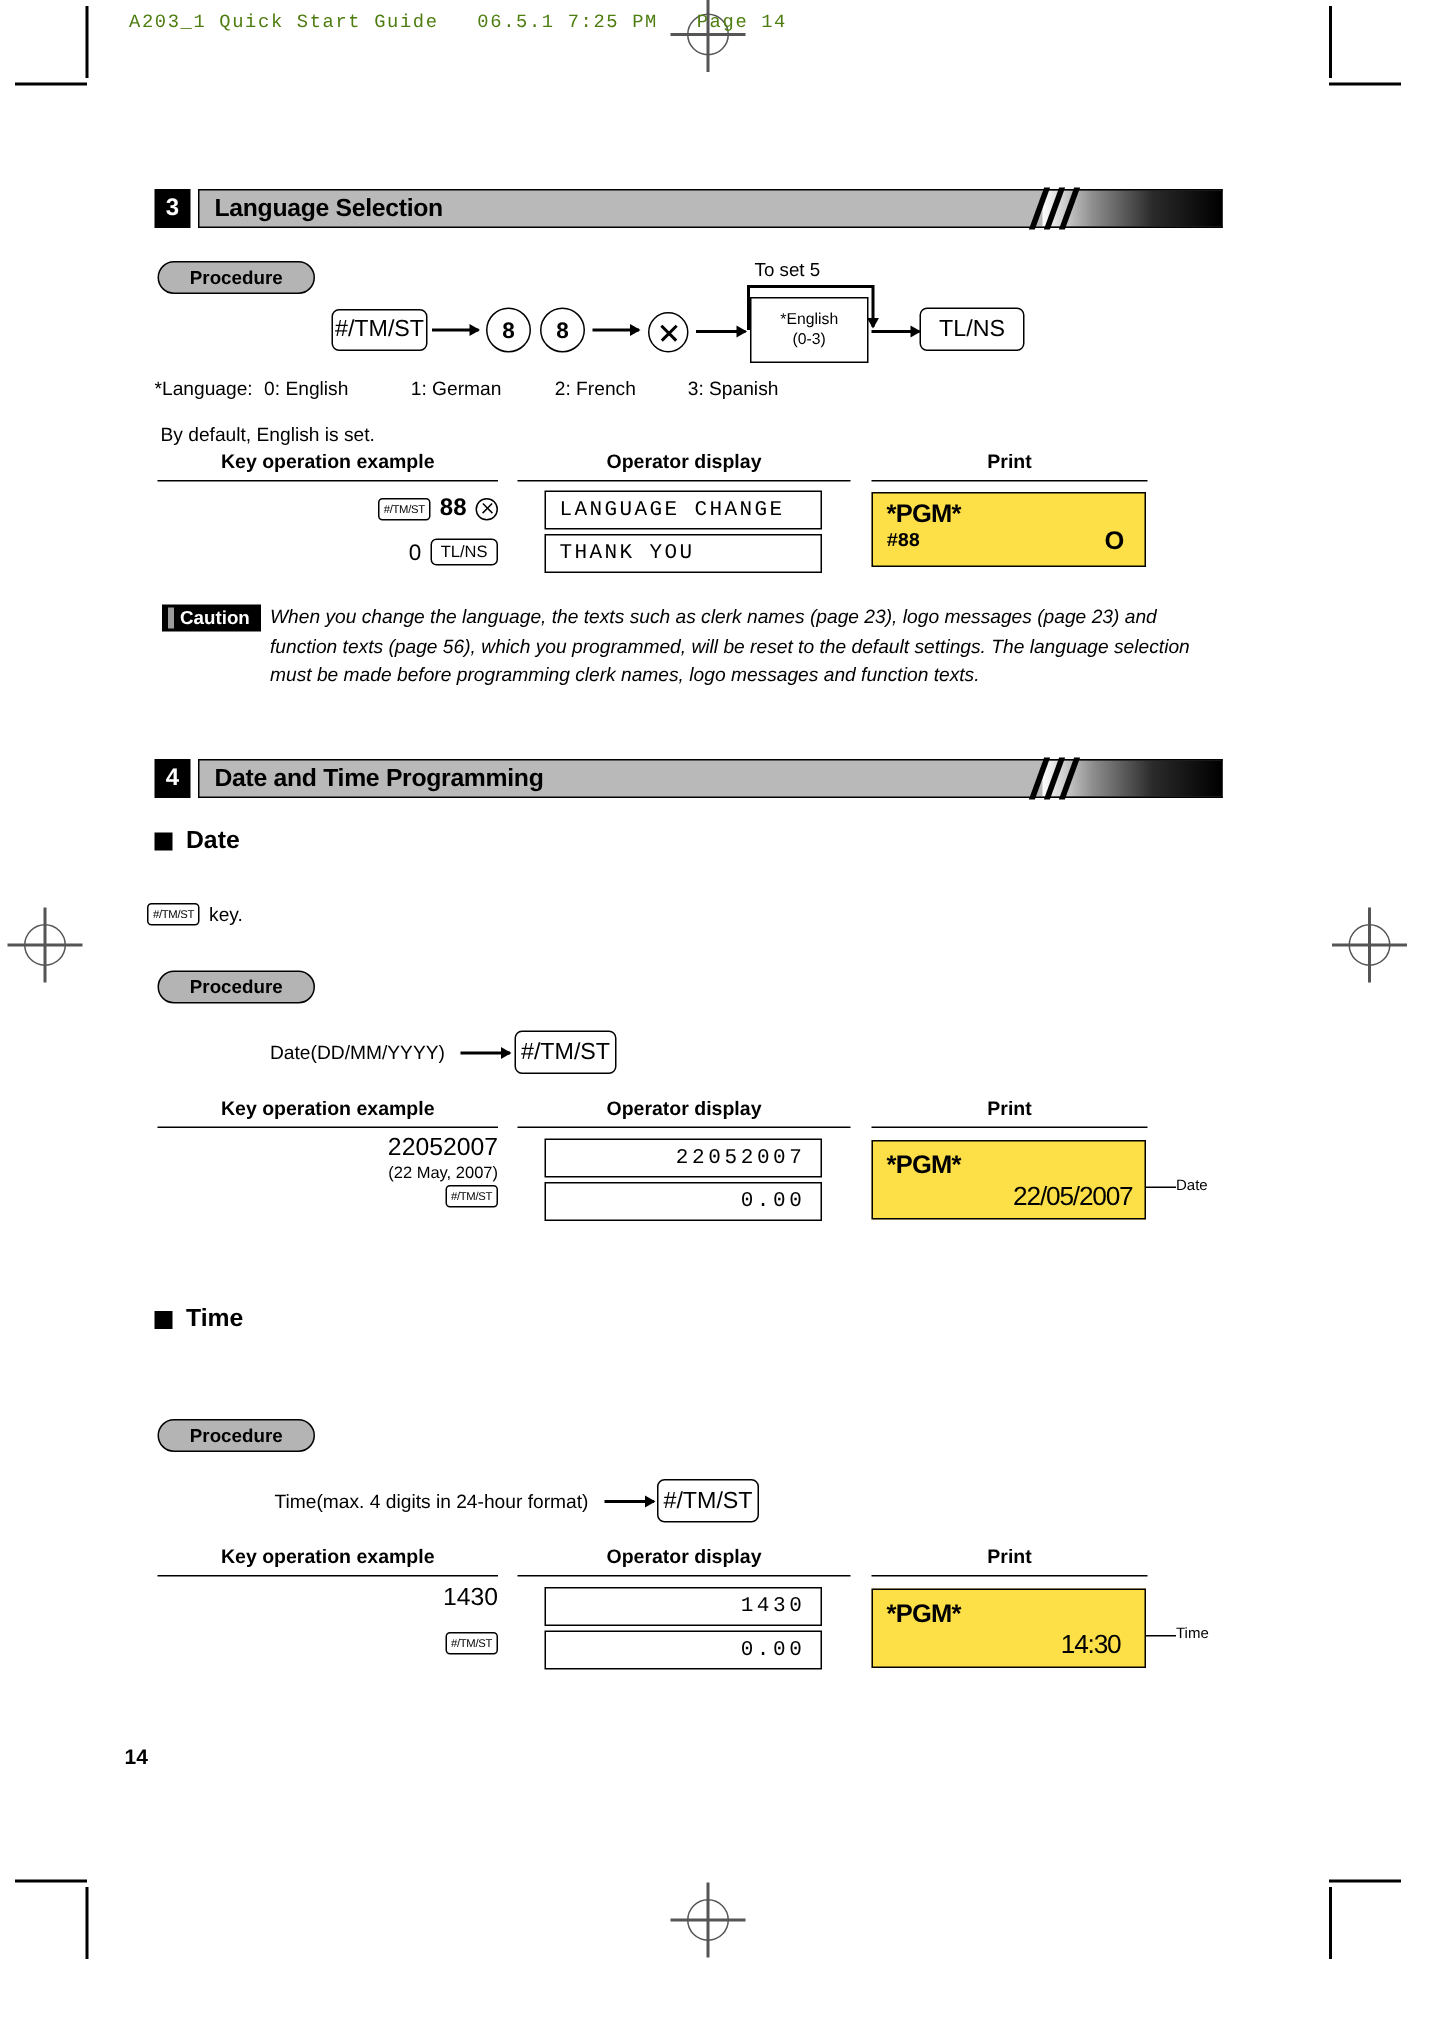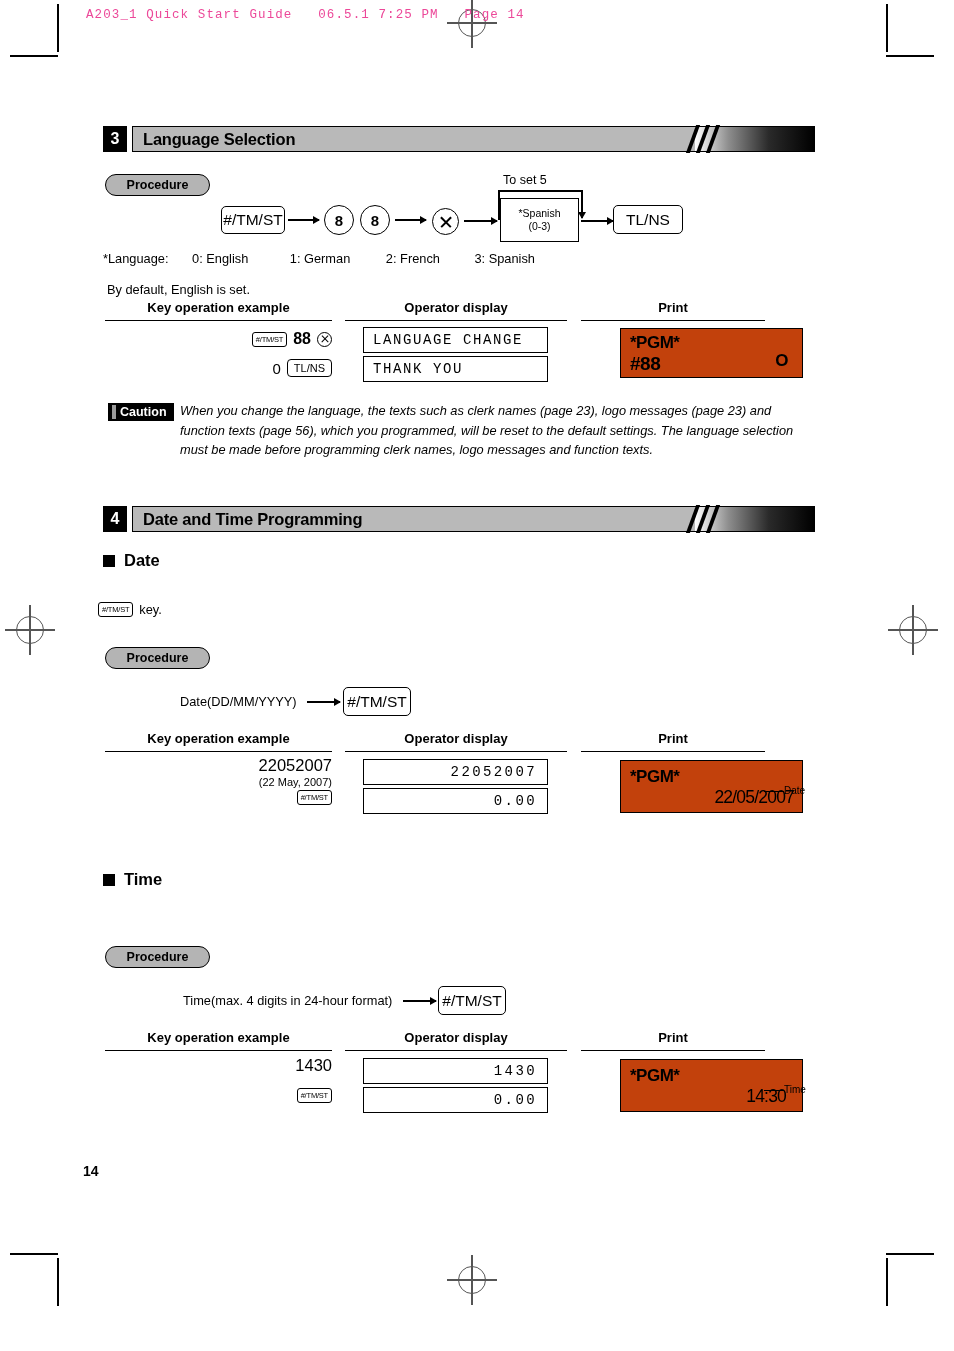--- a/index.html
+++ b/index.html
@@ -21,21 +21,21 @@
     position: absolute; border: 1.5px solid #555; border-radius: 50%;
     width: 28px; height: 28px; left: 11px; top: 11px;
   }
   .reg-mark .v { position: absolute; background: #555; width: 1.5px; height: 50px; left: 24.2px; top: 0; }
   .reg-mark .h { position: absolute; background: #555; height: 1.5px; width: 50px; top: 24.2px; left: 0; }
 
   
   .slug {
     position: absolute; left: 86px; top: 8px;
     font-family: "Liberation Mono", monospace;
-    font-size: 12.5px; letter-spacing: 1.1px; color: #ec4899;
+    font-size: 12.5px; letter-spacing: 1.1px; color: #4d7c0f;
     white-space: pre;
   }
 
   
   .page { position: absolute; left: 0; top: 0; width: 954px; height: 1351px; }
 
   
   .section-head { position: absolute; height: 26px; display: flex; align-items: stretch; }
   .section-num {
     width: 24px; background: #000; color: #fff;
@@ -138,27 +138,27 @@
   
   .disp-box {
     position: absolute; border: 1.5px solid #000; background: #fff;
     font-family: "Liberation Mono", monospace; font-size: 14px;
     display: flex; align-items: center;
   }
   .disp-box.left-al { justify-content: flex-start; padding-left: 9px; letter-spacing: 1.6px; }
   .disp-box.right-al { justify-content: flex-end; padding-right: 10px; letter-spacing: 2.4px; }
 
   
-  .print-box { position: absolute; border: 1.8px solid #000; background: #c2410c; margin-left: 39px; }
+  .print-box { position: absolute; border: 1.8px solid #000; background: #fde047; }
   .pgm {
     position: absolute; font-family: "Liberation Sans", sans-serif;
     font-weight: bold; letter-spacing: -0.5px;
   }
   .pgm-lbl { font-size: 17px; }
-  .pgm-sub { font-size: 19px; }
+  .pgm-sub { font-size: 13px; font-family: Liberation Mono, monospace; }
   .pgm-val { font-size: 17px; font-weight: bold; }
   .pgm-date { font-size: 17.5px; font-weight: normal; letter-spacing: -0.8px; }
 
   
   .caution-tag {
     position: absolute; background: #000; color: #fff;
     font-size: 12.5px; font-weight: bold;
     padding: 2px 7px 2px 4px; display: flex; align-items: center; gap: 4px;
   }
   .caution-tag .bar { width: 4px; height: 14px; background: #9a9a9a; display: inline-block; }
@@ -230,33 +230,33 @@
 
   <div class="key-rect key-big" style="position:absolute; left:221px; top:206px; width:64px; height:28px;">#/TM/ST</div>
   <div class="arrow" style="left:288px; top:219px; width:31px;"></div>
   <div class="key-circle" style="position:absolute; left:324px; top:205px;">8</div>
   <div class="key-circle" style="position:absolute; left:360px; top:205px;">8</div>
   <div class="arrow" style="left:395px; top:219px; width:31px;"></div>
   <div class="xkey" style="position:absolute; left:432px; top:208px; width:27px; height:27px;"></div>
   <div class="arrow" style="left:464px; top:220px; width:33px;"></div>
 
   <div class="key-box" style="position:absolute; left:500px; top:198px; width:79px; height:44px;">
-    <span>*Spanish</span>
+    <span>*English</span>
     <span>(0-3)</span>
   </div>
 
   <div class="plain-line" style="left:498px; top:190px; width:1.6px; height:30px;"></div>
   <div class="plain-line" style="left:498px; top:190px; width:84px; height:1.6px;"></div>
   <div class="arrow-down" style="left:581px; top:190px; height:28px;"></div>
   <div class="arrow" style="left:581px; top:220px; width:32px;"></div>
   <div class="key-rect key-big" style="position:absolute; left:613px; top:205px; width:70px; height:29px;">TL/NS</div>
 
   <div class="body-text" style="left:103px; top:249px; width:600px;">
     <span>*Language:</span>
-    <span style="display:inline-block; margin-left:20px;">0: English</span>
+    <span style="display:inline-block; margin-left:4px;">0: English</span>
     <span style="display:inline-block; margin-left:38px;">1: German</span>
     <span style="display:inline-block; margin-left:32px;">2: French</span>
     <span style="display:inline-block; margin-left:31px;">3: Spanish</span>
   </div>
   <div class="body-text" style="left:107px; top:280px;">By default, English is set.</div>
 
   <div class="col-head" style="left:105px; top:300px; width:227px;">Key operation example</div>
   <div class="col-rule" style="left:105px; top:320px; width:227px;"></div>
   <div class="col-head" style="left:345px; top:300px; width:222px;">Operator display</div>
   <div class="col-rule" style="left:345px; top:320px; width:222px;"></div>

